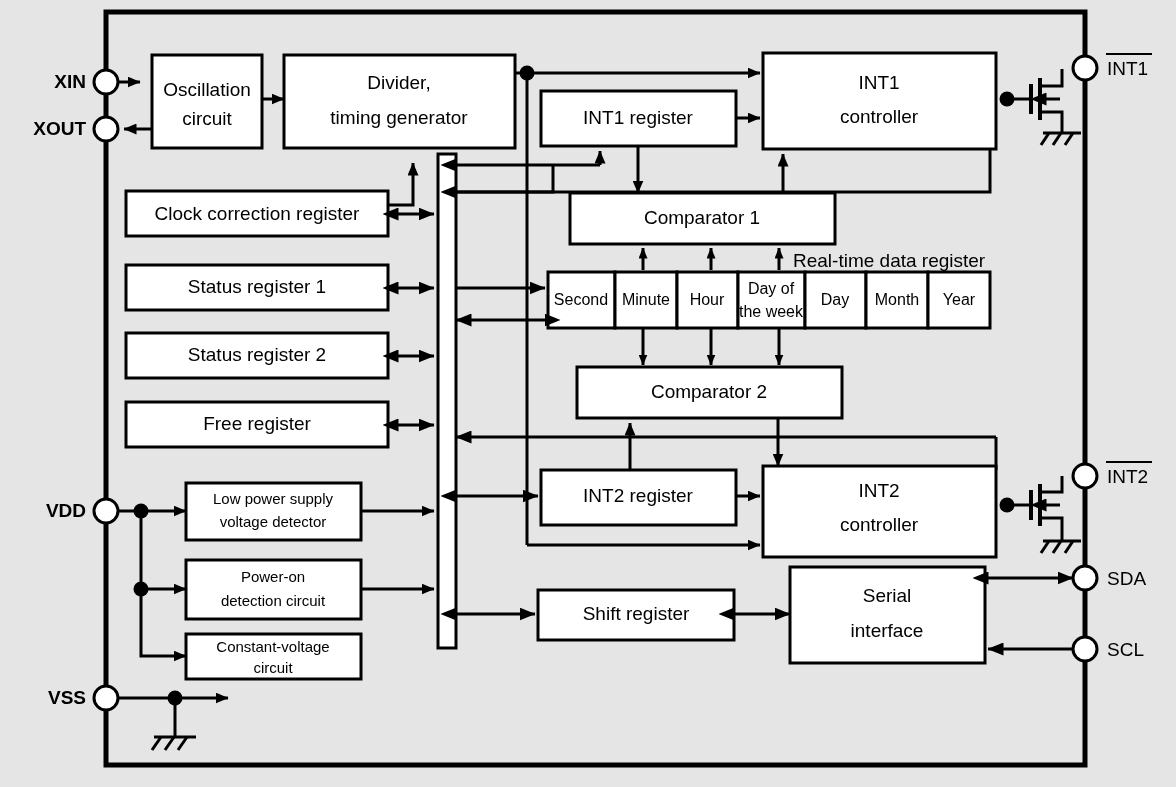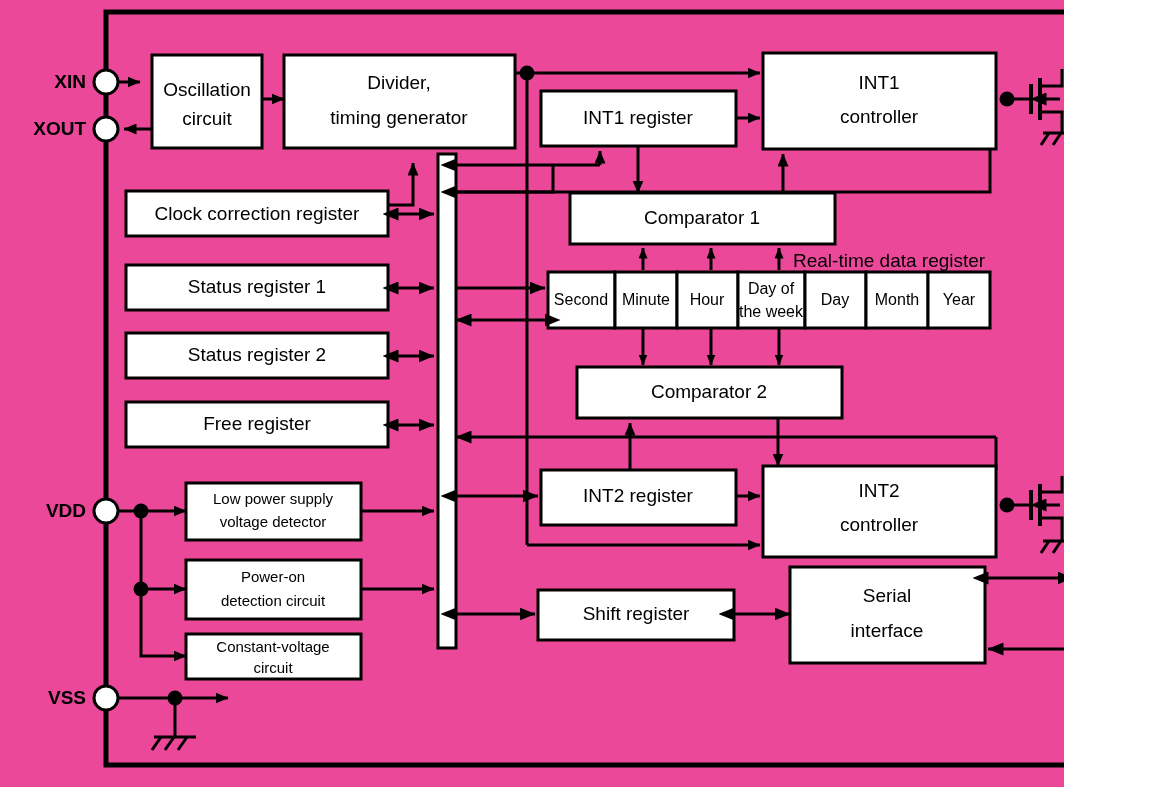--- a/index.html
+++ b/index.html
@@ -1,18 +1,18 @@
 <!DOCTYPE html>
 <html><head>
 <meta charset="utf-8">
 <title>RTC Block Diagram</title>
 <style>
   html,body{margin:0;padding:0;background:#ffffff;}
   body{width:1176px;height:787px;font-family:"Liberation Sans",sans-serif;color:#000;}
-  #stage{position:relative;width:1064px;height:787px;overflow:hidden;background:#ec4899;}
+  #stage{position:relative;width:1176px;height:787px;overflow:hidden;background:#e5e5e5;}
   svg#diagram{position:absolute;left:0;top:0;width:1176px;height:787px;}
   .blk{fill:#ffffff;stroke:#000000;stroke-width:3;}
   .frame{fill:none;stroke:#000000;stroke-width:5;}
   .bus{fill:#ffffff;stroke:#000000;stroke-width:3;}
   .wire{stroke:#000000;stroke-width:3;fill:none;}
   .wire-thick{stroke:#000000;stroke-width:4;fill:none;}
   .pin{fill:#ffffff;stroke:#000000;stroke-width:3;}
   .dot{fill:#000000;}
   .ah{fill:#000000;}
   text{font-family:"Liberation Sans",sans-serif;fill:#000000;}

